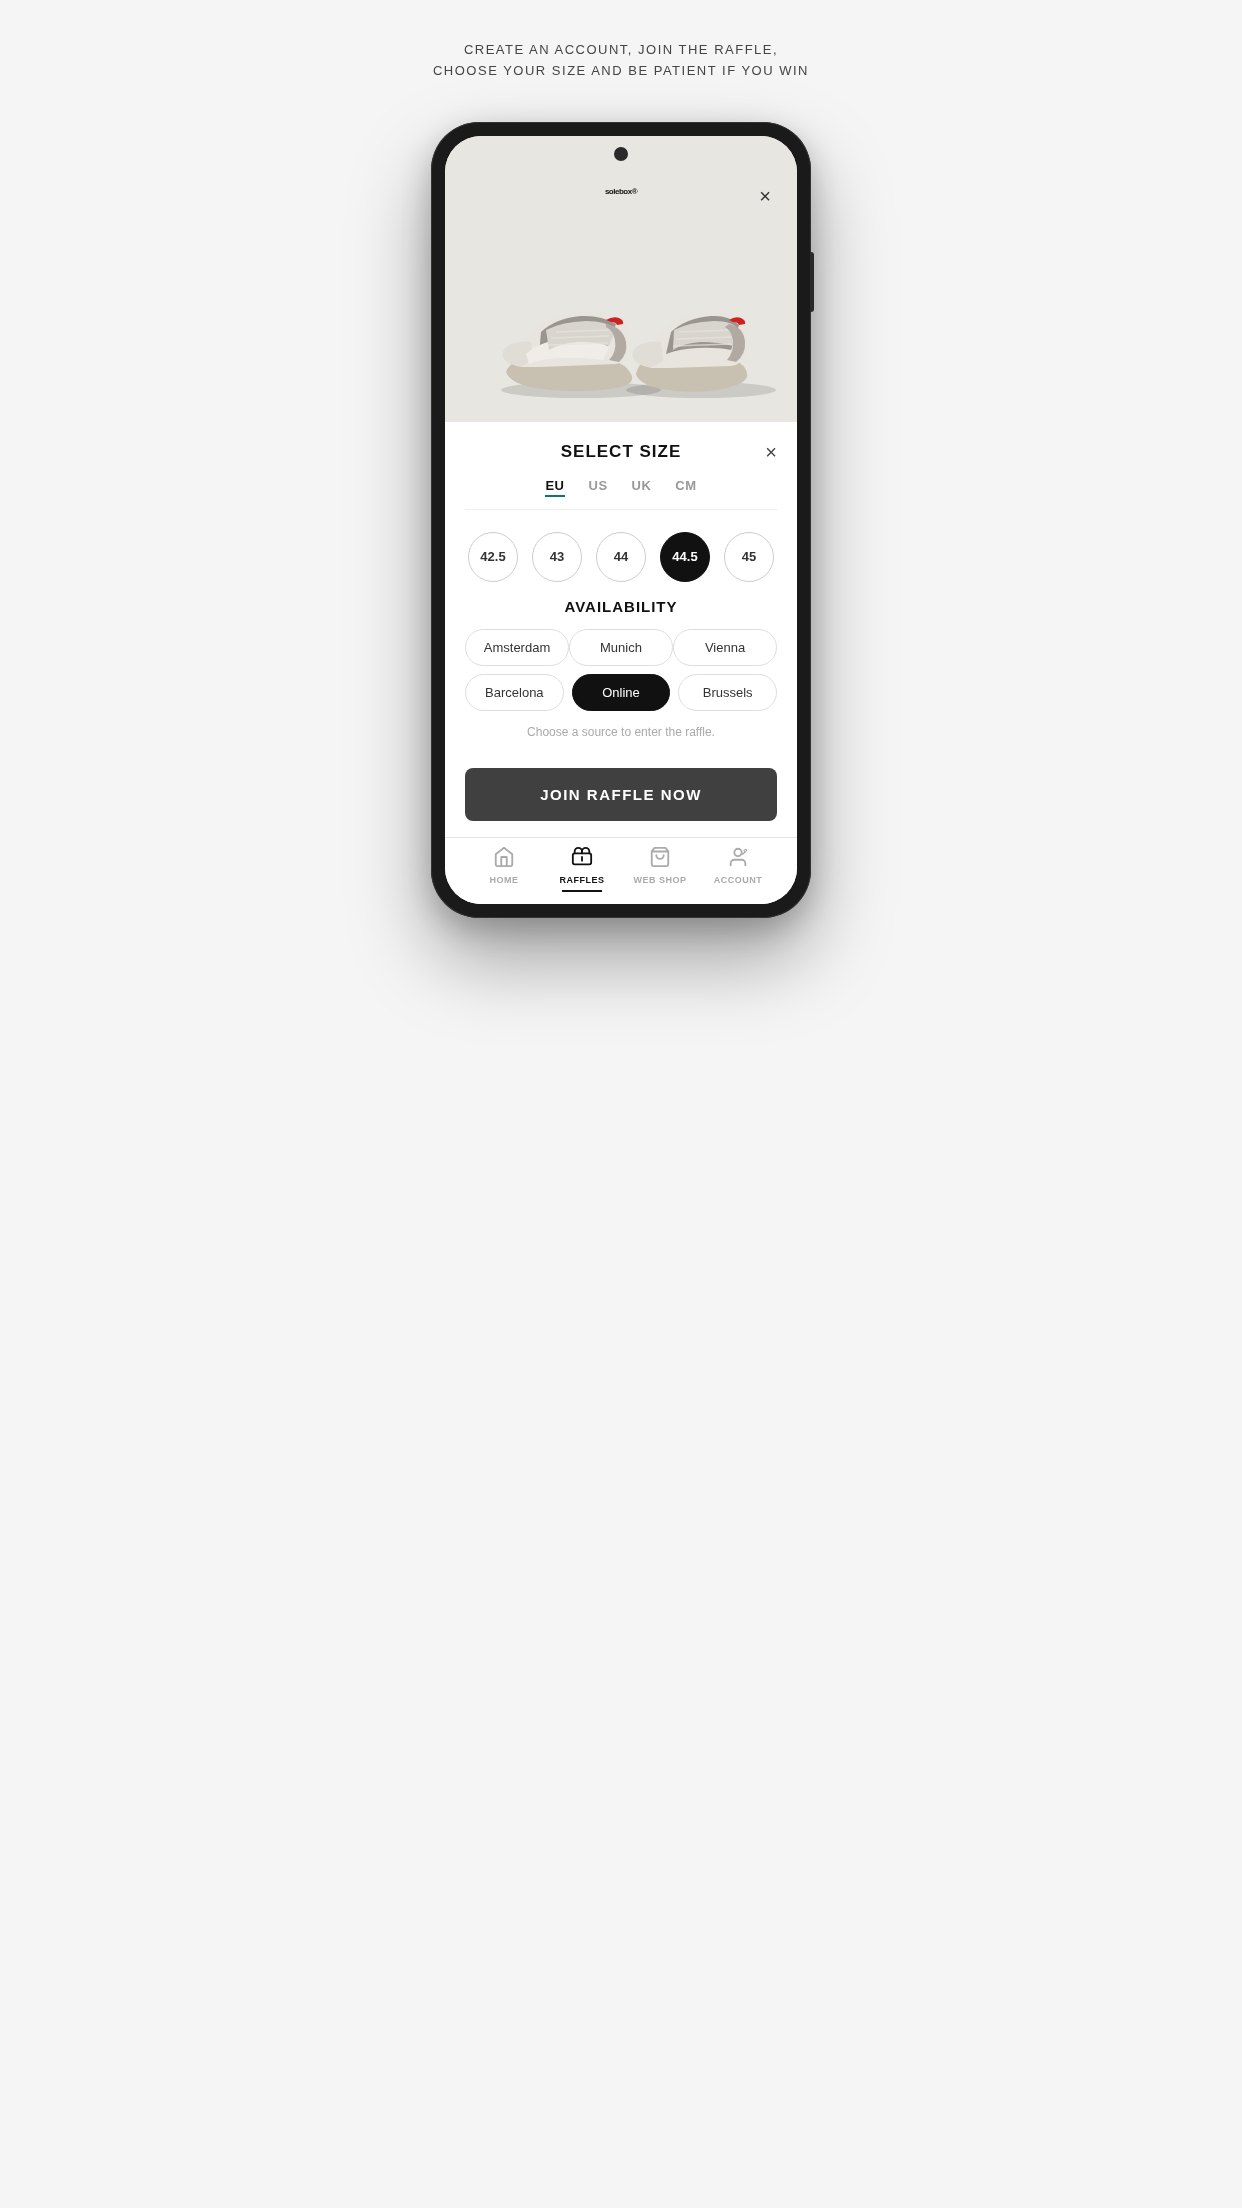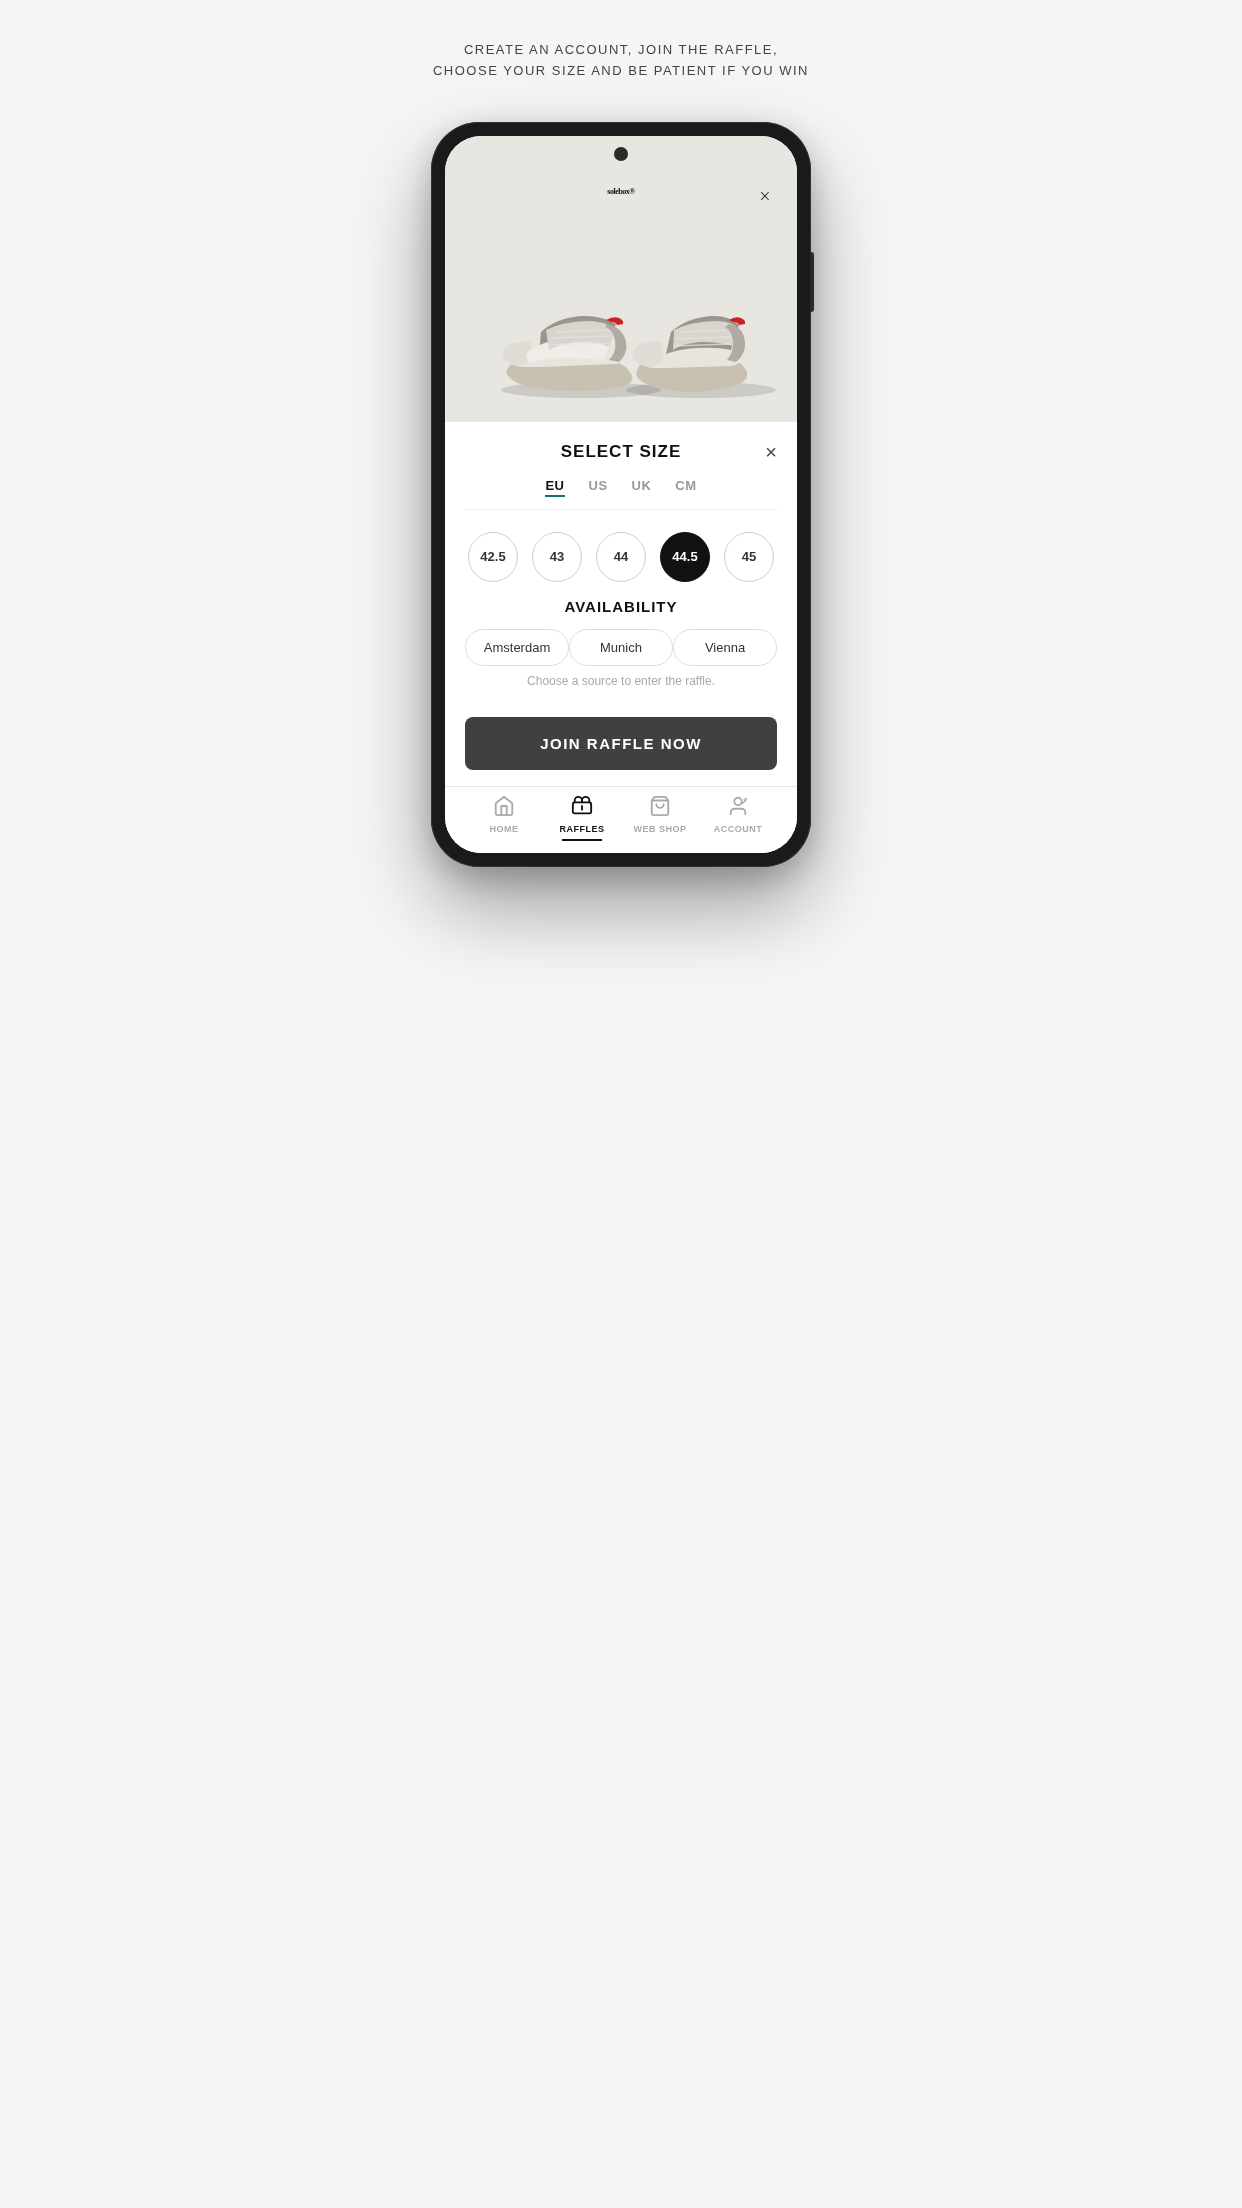--- a/index.html
+++ b/index.html
@@ -86,21 +86,20 @@
     }
 
     
     .app-header {
       background: #e8e6e1;
       padding: 10px 20px 14px;
       display: flex;
       align-items: center;
       justify-content: center;
       position: relative;
-      font-family: Liberation Serif, serif;
     }
     .app-logo {
       font-size: 22px;
       font-weight: 800;
       letter-spacing: -0.5px;
       color: #111;
       font-style: italic;
     }
     .app-logo span {
       font-size: 8px;
@@ -434,20 +433,25 @@
         <div class="size-circle">45</div>
         <div class="size-circle">46</div>
       </div>
 
       <div class="availability-title">AVAILABILITY</div>
 
       <div class="location-grid">
         <div class="location-btn">Amsterdam</div>
         <div class="location-btn">Munich</div>
         <div class="location-btn">Vienna</div>
+      </div>
+      <div class="location-row">
+        <div class="location-btn">Barcelona</div>
+        <div class="location-btn selected">Online</div>
+        <div class="location-btn">Brussels</div>
       </div>
 
       <p class="raffle-hint">Choose a source to enter the raffle.</p>
 
       <button class="join-btn">JOIN RAFFLE NOW</button>
 
       <div class="bottom-indicator-bar"></div>
 
       <div class="bottom-nav">
         <div class="nav-item">

